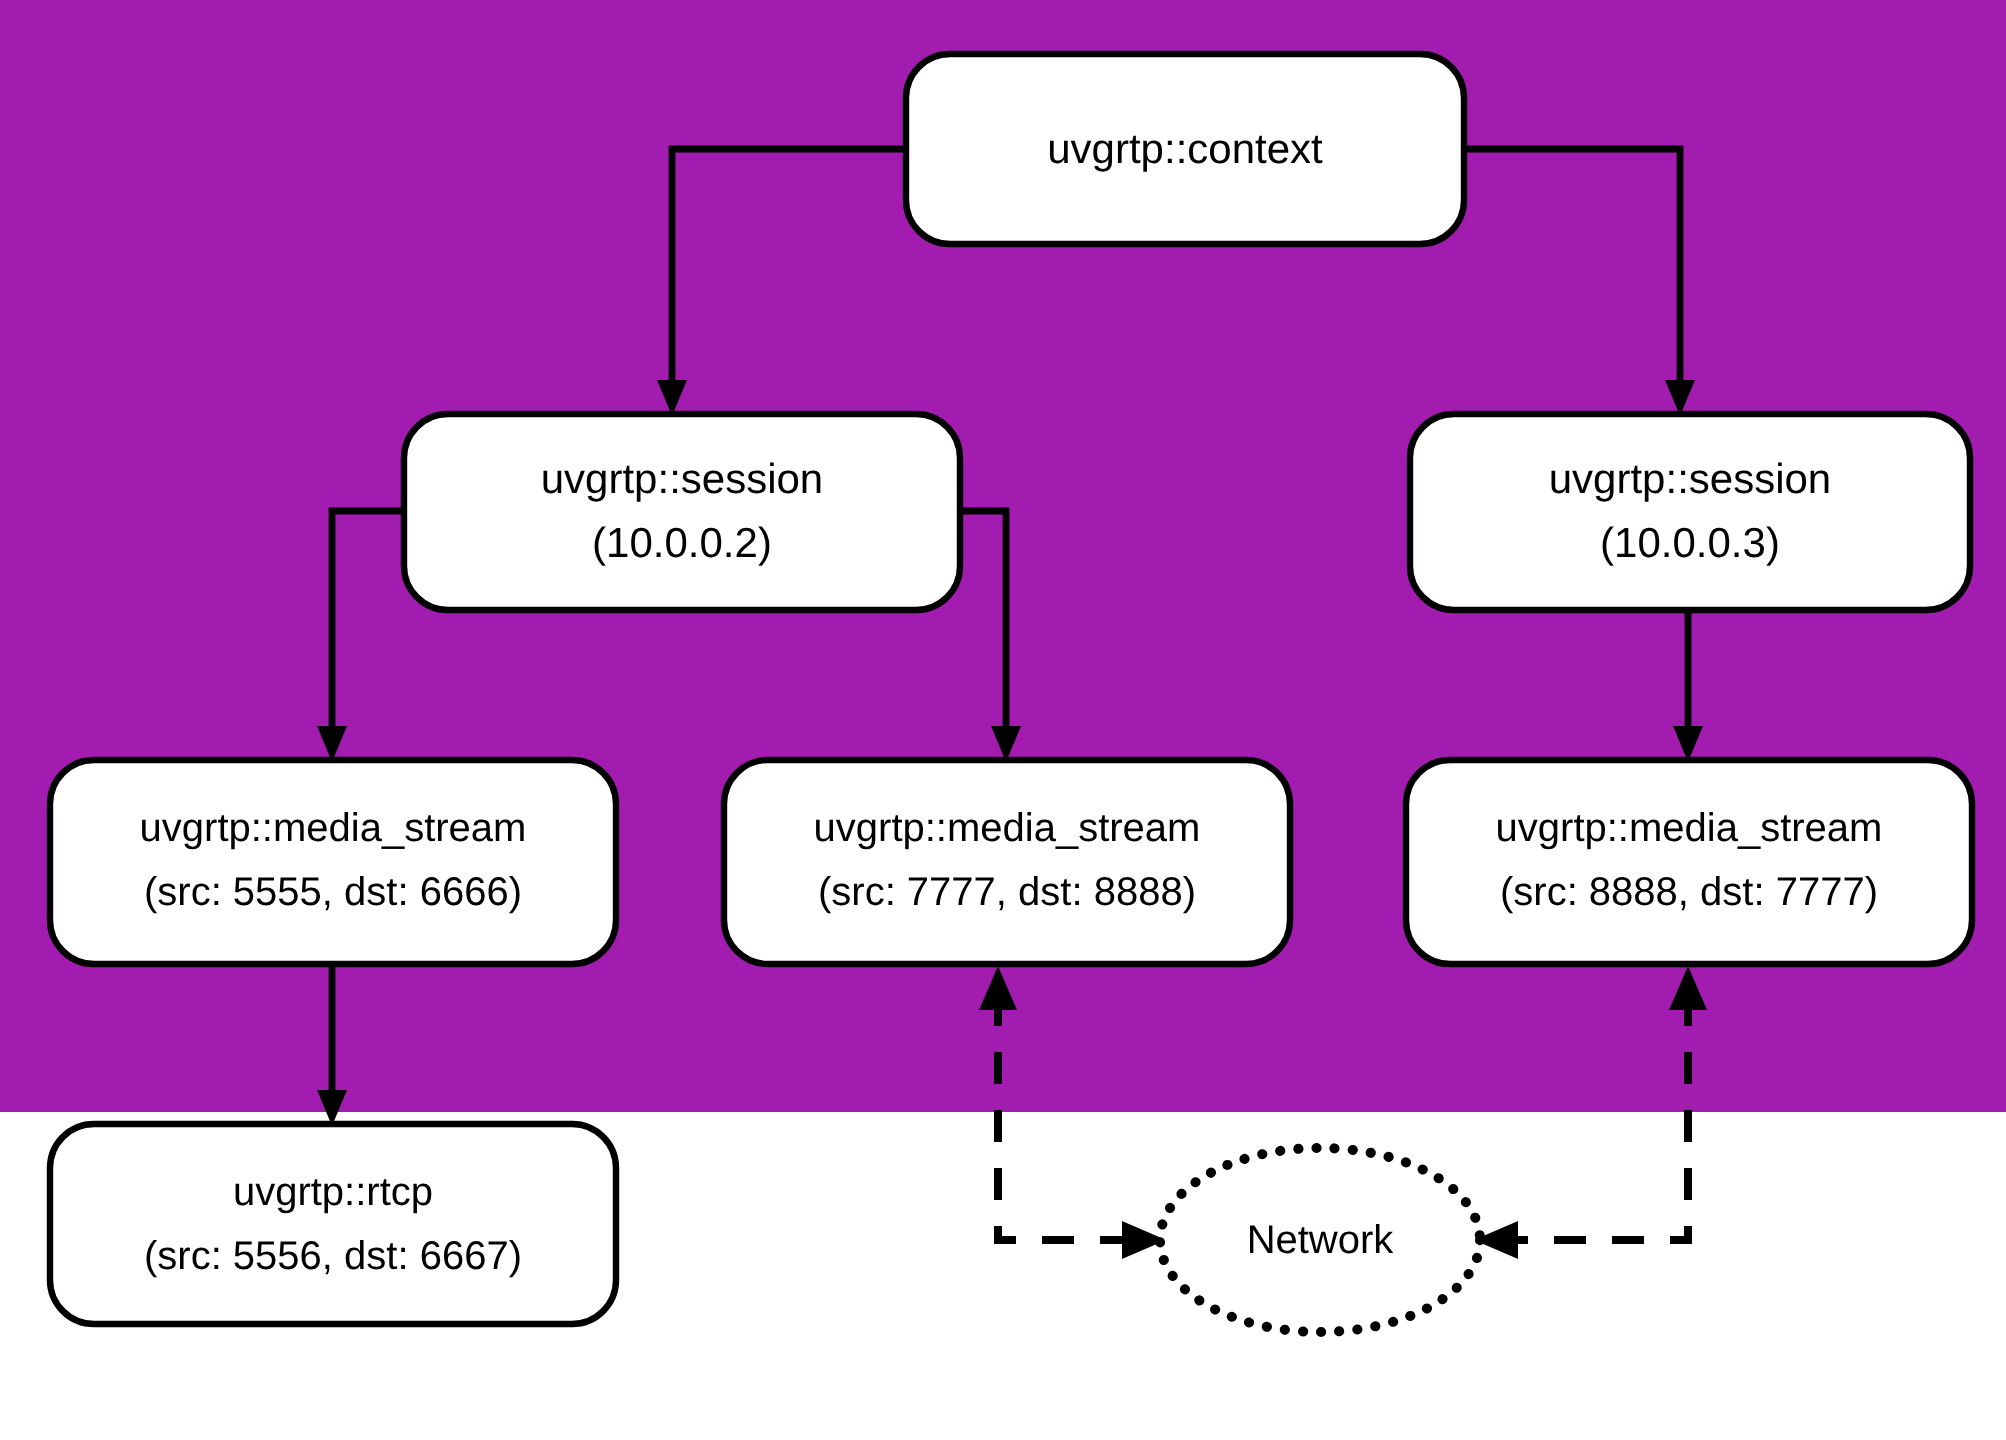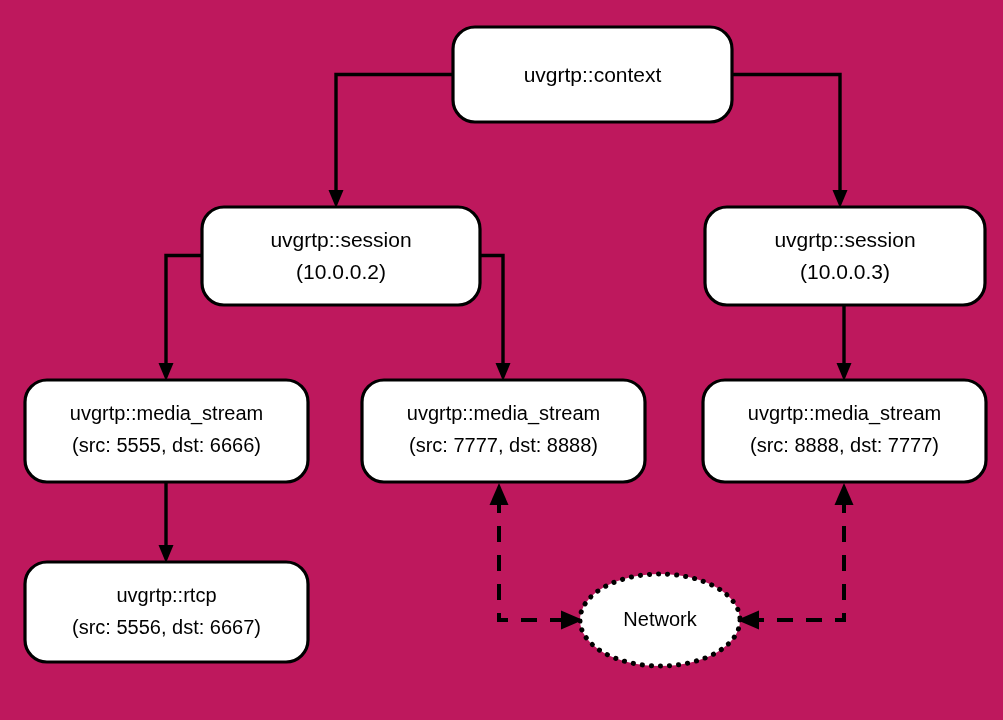--- a/index.html
+++ b/index.html
@@ -9,22 +9,22 @@
   }
   body {
     width: 1003px;
     height: 720px;
     font-family: "Liberation Sans", sans-serif;
     overflow: hidden;
   }
   #diagram-root {
     position: relative;
     width: 1003px;
-    height: 720px;
-    background: #be185d;
+    height: 556px;
+    background: #a21caf;
   }
   svg#diagram {
     display: block;
     width: 1003px;
     height: 720px;
   }
   .node-box {
     fill: #ffffff;
     stroke: #000000;
     stroke-width: 3.2;

